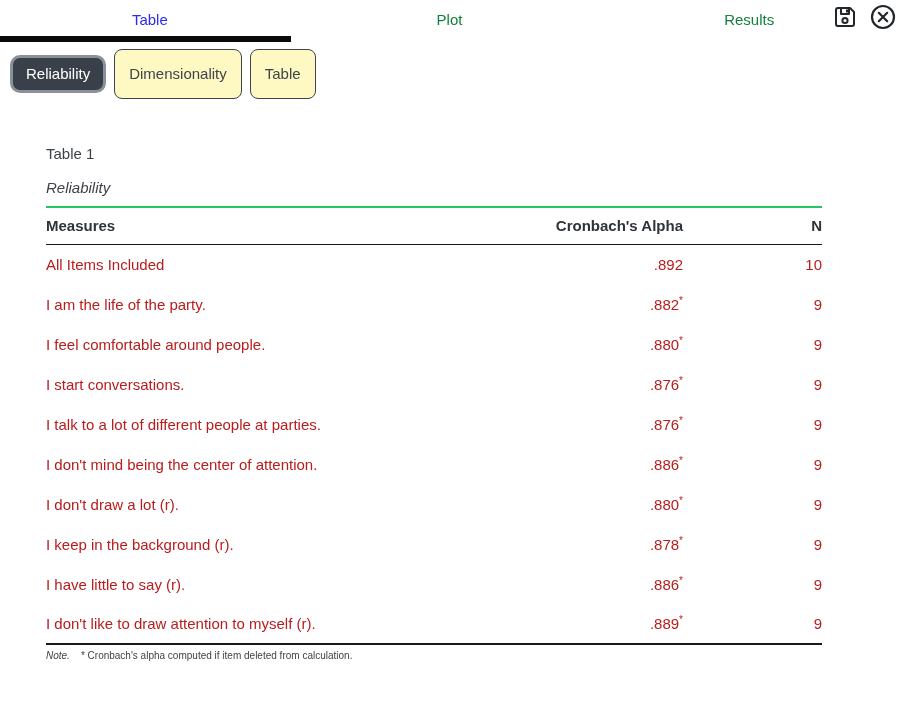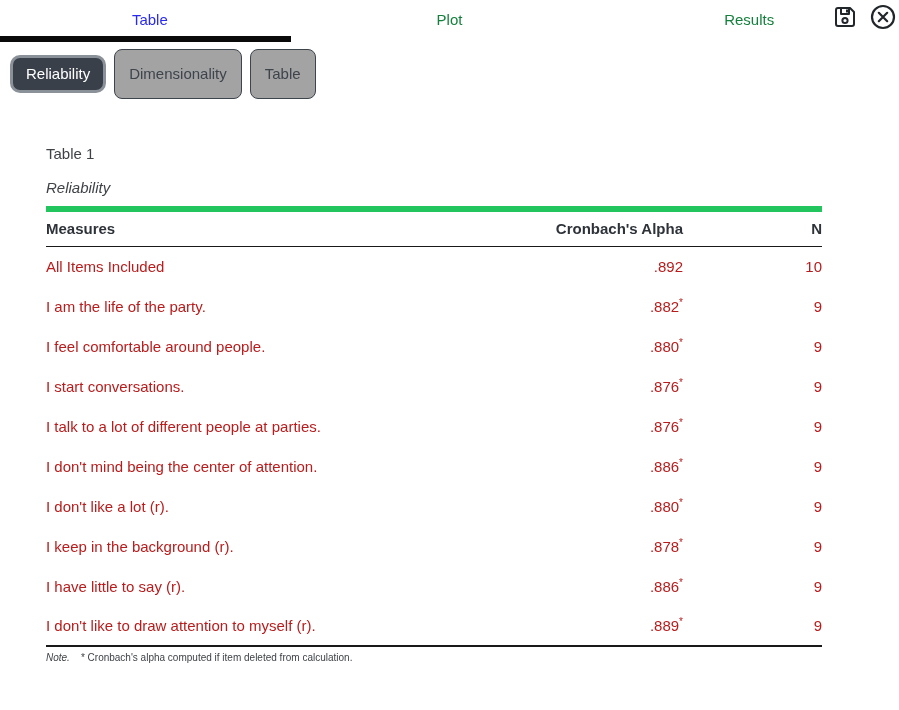--- a/index.html
+++ b/index.html
@@ -21,36 +21,36 @@
   }
   .tab-icons {
     position: absolute; right: 3px; top: 4px; display: flex; gap: 13px; align-items: center;
   }
   .iconbtn { background: none; border: none; padding: 0; cursor: pointer; line-height: 0; }
 
   
   .subtabs { display: flex; align-items: center; margin: 10px 0 0 10px; gap: 8px; height: 44px; }
   .subtab {
     font-family: "Liberation Sans", sans-serif; font-size: 15px; color: #3d444c;
-    background: #a3a3a3; border: 1.5px solid #3d444c; border-radius: 8px;
+    background: #fef9c3; border: 1.5px solid #3d444c; border-radius: 8px;
     padding: 16px 14px; cursor: pointer; line-height: 1.1;
   }
   .subtab.selected {
     background: #3a4049; color: #ffffff;
     border: 3px solid #8b9198; border-radius: 10px; padding: 8px 13px;
   }
 
   
   .content { padding-left: 46px; padding-right: 52px; }
   .tbl-title { margin-top: 49px; font-size: 15px; color: #3f4348; }
   .tbl-subtitle { margin-top: 17px; font-size: 15px; font-style: italic; color: #3f4348; }
 
   table.stat-table {
     margin-top: 10px; border-collapse: collapse; table-layout: fixed; width: 776px;
-    border-top: 6px solid #22c55e; border-bottom: 2px solid #191919;
+    border-top: 2px solid #22c55e; border-bottom: 2px solid #191919;
   }
   .stat-table thead tr { border-bottom: 1.5px solid #191919; }
   .stat-table th { height: 37px; font-size: 15px; font-weight: bold; color: #2e333a; vertical-align: middle; }
   .stat-table td { height: 40px; font-size: 15px; color: #b91c1c; vertical-align: middle; }
   .c-measure { text-align: left; }
   .c-alpha { text-align: right; width: 200px; }
   .c-n { text-align: right; width: 139px; }
   td sup.flag { font-size: 10px; line-height: 0; }
 
   .note { margin-top: 5px; font-size: 10px; color: #3f4348; }
@@ -133,21 +133,21 @@
             <td class="c-measure">I talk to a lot of different people at parties.</td>
             <td class="c-alpha"><span>.876</span><sup class="flag">*</sup></td>
             <td class="c-n">9</td>
           </tr>
           <tr>
             <td class="c-measure">I don't mind being the center of attention.</td>
             <td class="c-alpha"><span>.886</span><sup class="flag">*</sup></td>
             <td class="c-n">9</td>
           </tr>
           <tr>
-            <td class="c-measure">I don't like a lot (r).</td>
+            <td class="c-measure">I don't draw a lot (r).</td>
             <td class="c-alpha"><span>.880</span><sup class="flag">*</sup></td>
             <td class="c-n">9</td>
           </tr>
           <tr>
             <td class="c-measure">I keep in the background (r).</td>
             <td class="c-alpha"><span>.878</span><sup class="flag">*</sup></td>
             <td class="c-n">9</td>
           </tr>
           <tr>
             <td class="c-measure">I have little to say (r).</td>

